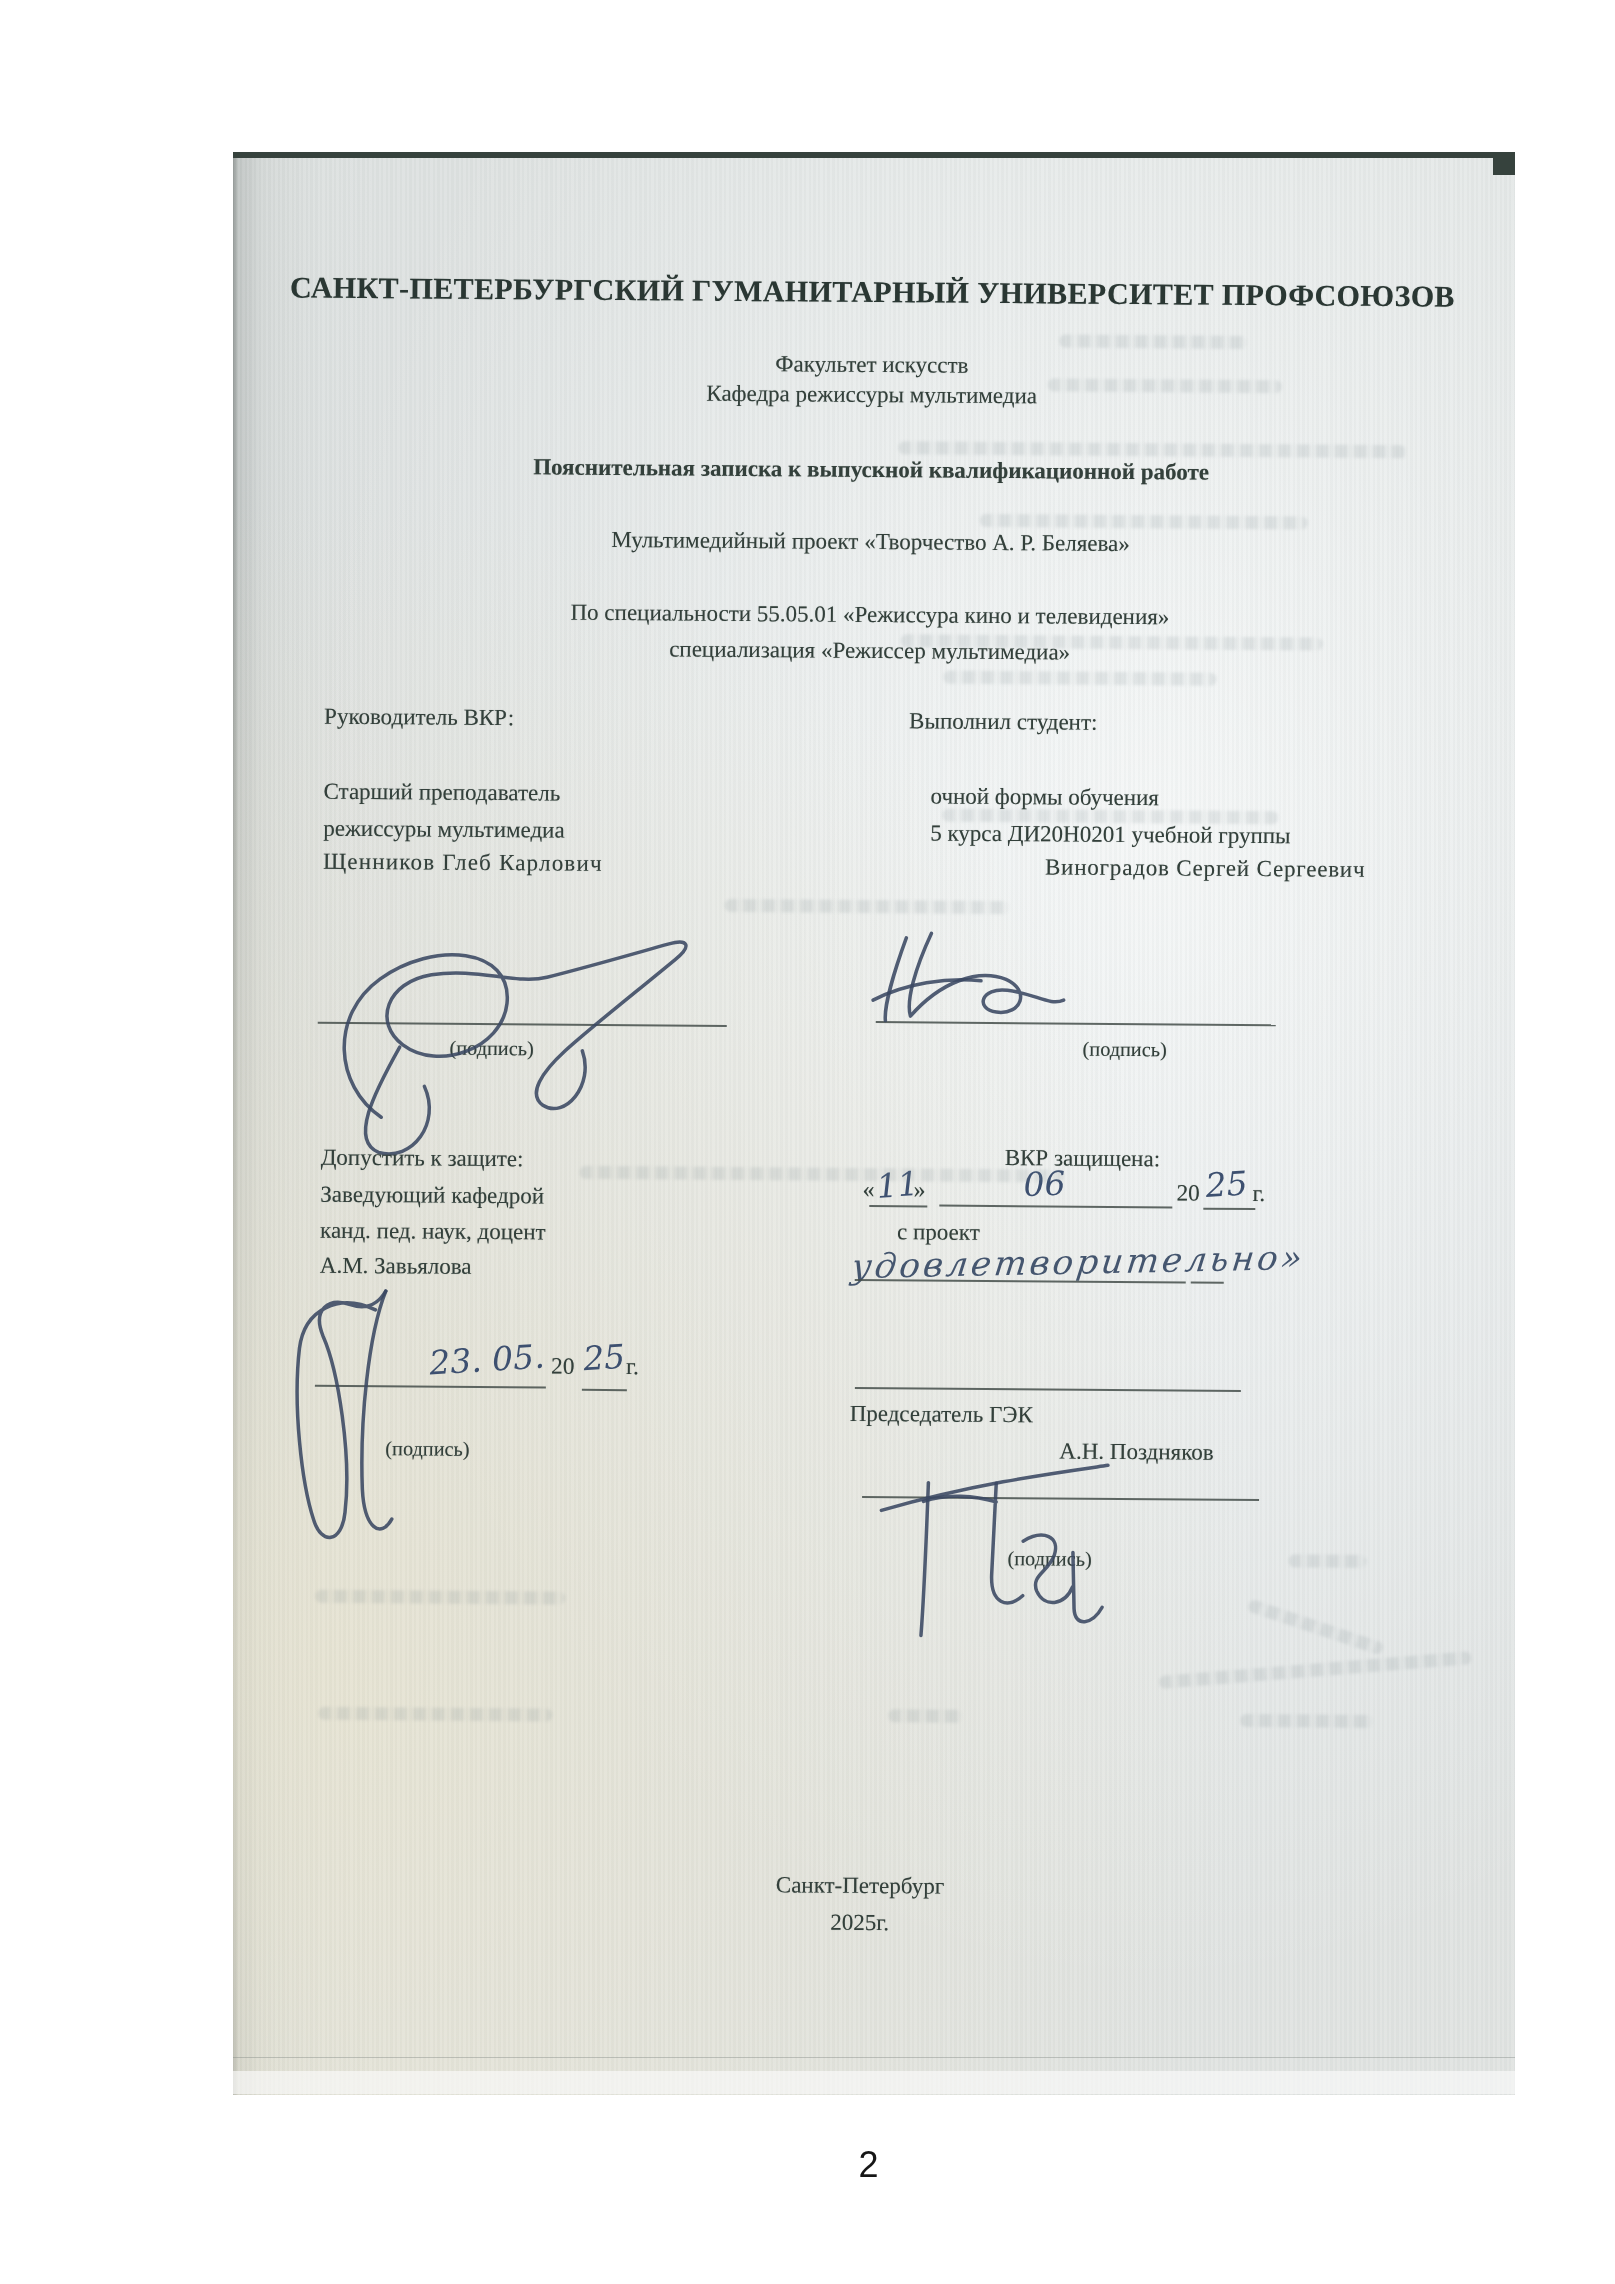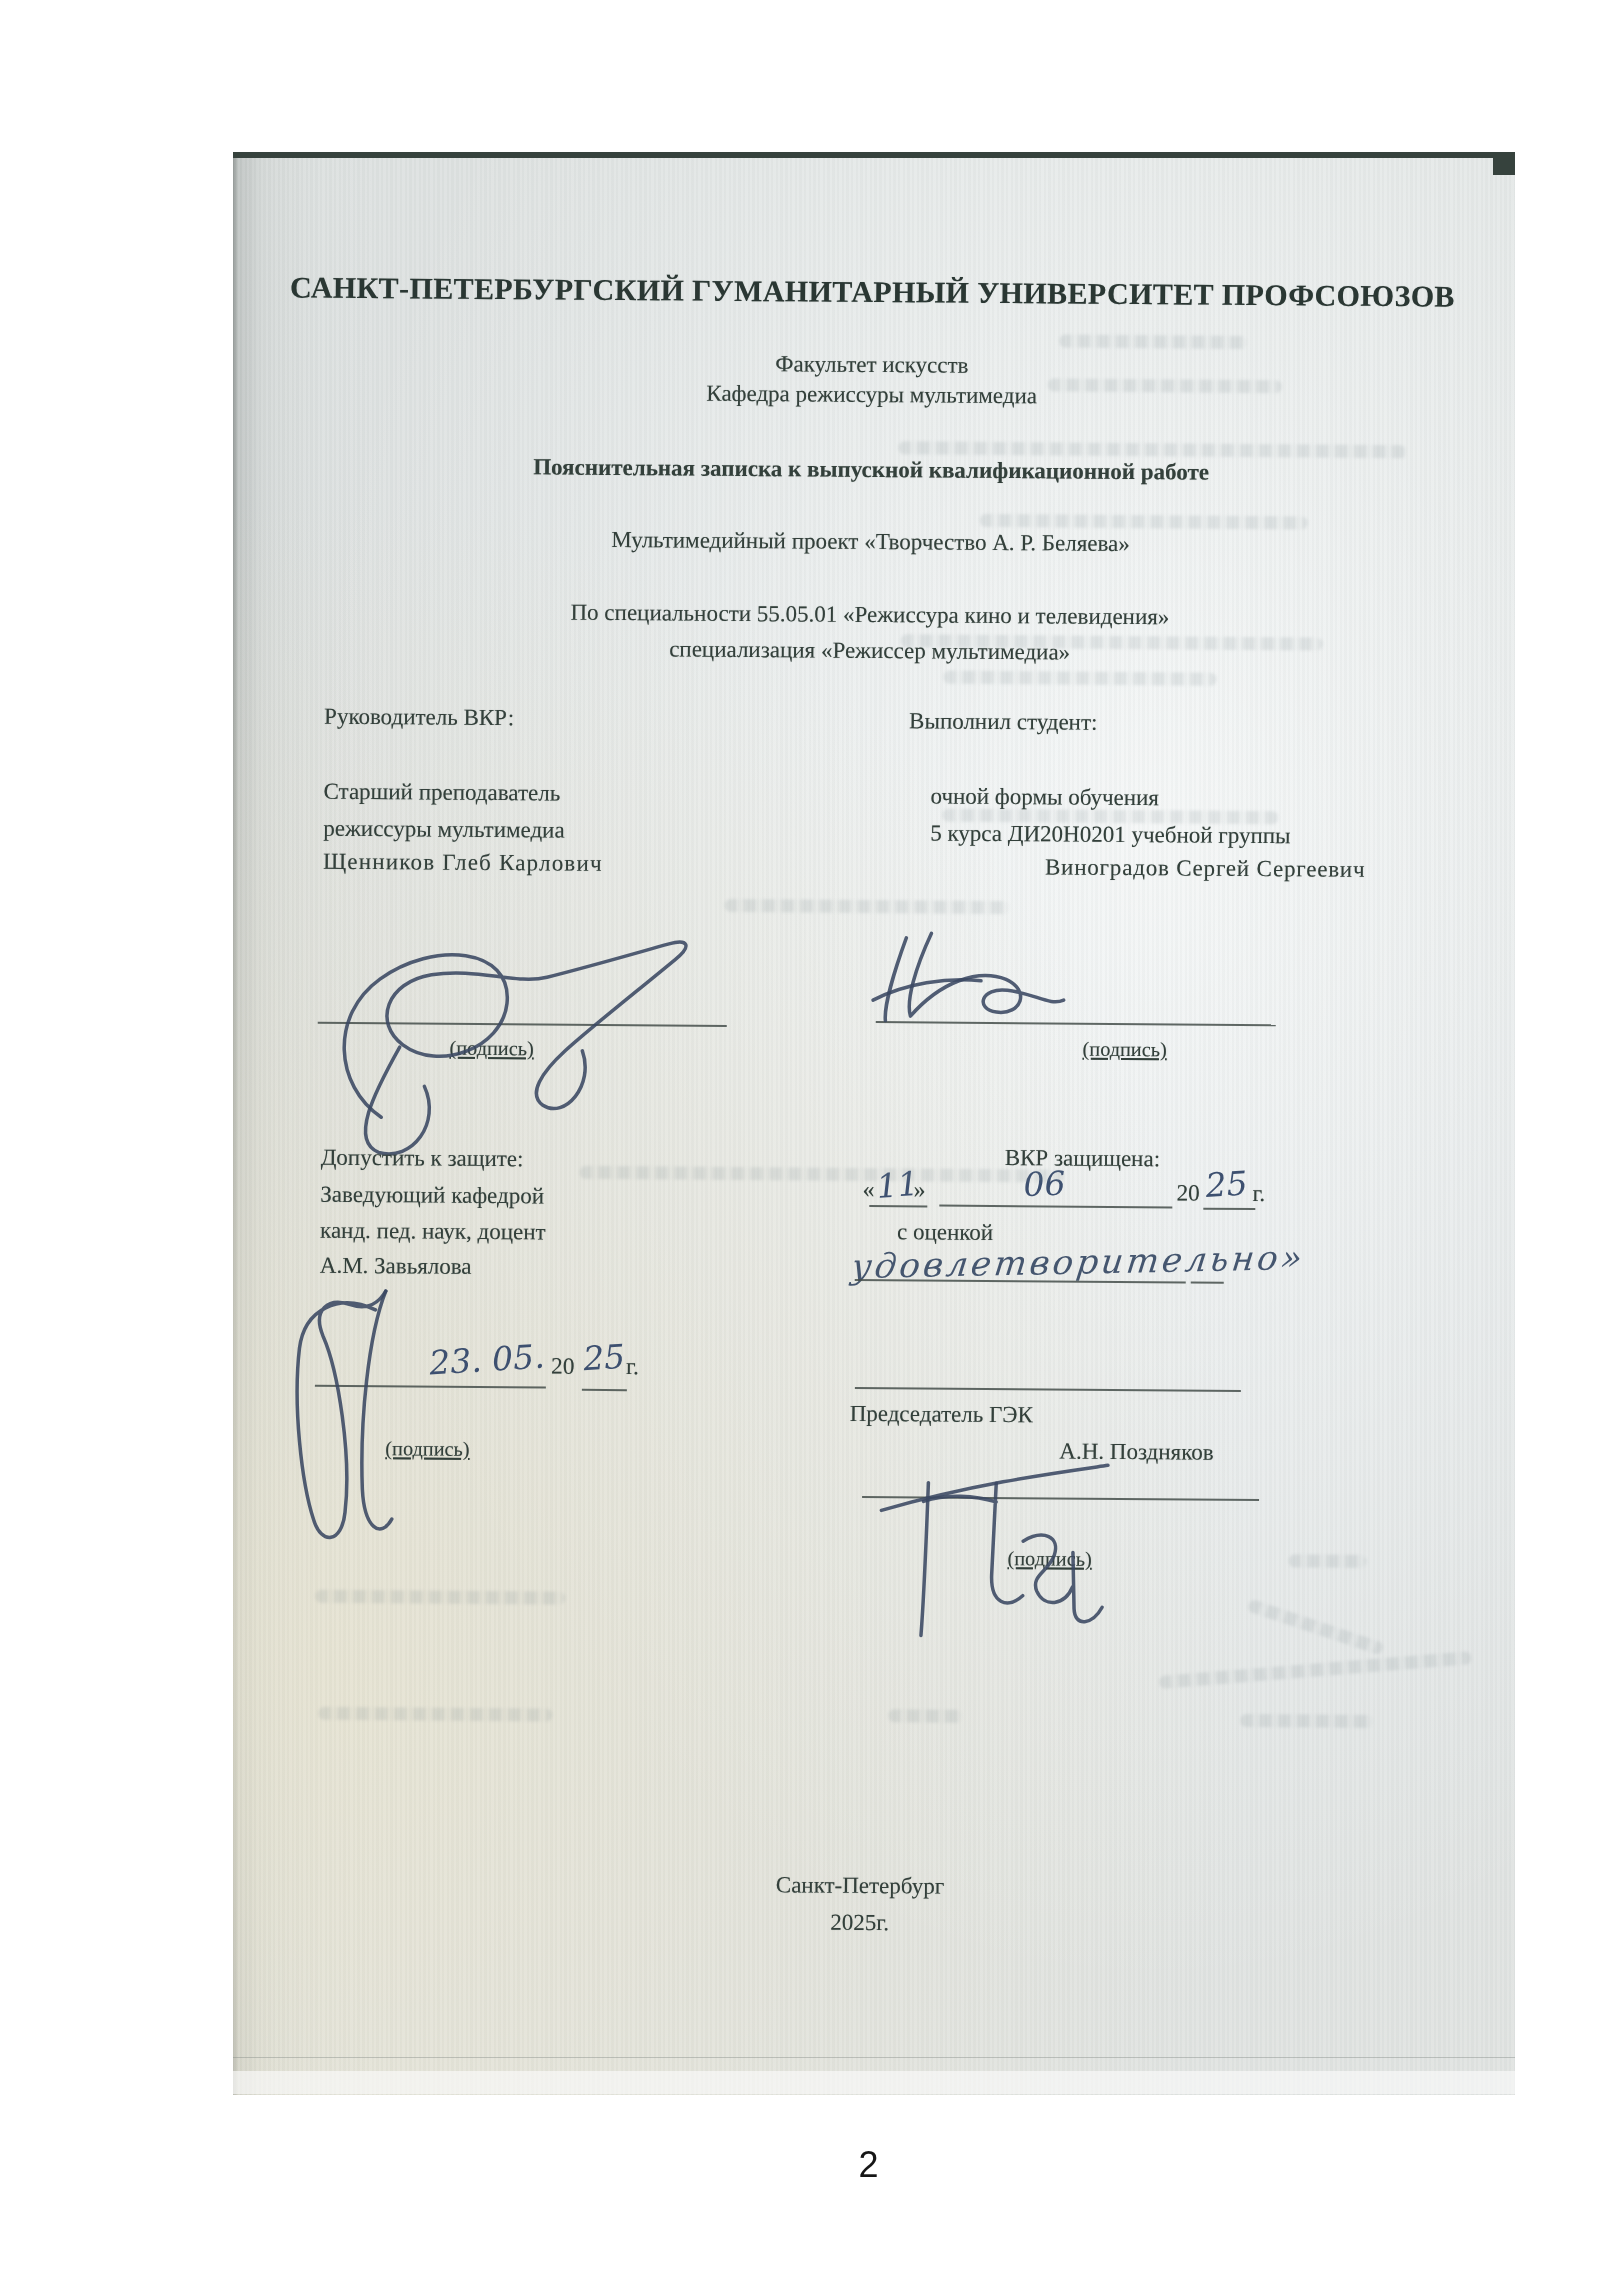--- a/index.html
+++ b/index.html
@@ -25,21 +25,21 @@
   .top-edge{position:absolute;left:0;top:0;width:100%;height:5.5px;background:#36423d;}
   .top-edge-notch{position:absolute;right:0;top:0;width:22px;height:23.4px;background:#36423d;}
   .bottom-line-1{position:absolute;left:0;top:1905px;width:100%;border-top:0.8px solid rgba(125,132,128,0.40);}
   .bottom-strip{position:absolute;left:0;top:1919px;width:100%;height:23.4px;background:rgba(250,251,250,0.65);}
   
   .content{position:absolute;inset:0;transform:rotate(0.45deg);transform-origin:633px 969px;}
   .t{position:absolute;white-space:nowrap;color:#33403b;font-size:23px;text-shadow:0 0 0.8px rgba(62,74,68,0.45);}
   .center{left:0;width:1266px;text-align:center;}
   .bold{font-weight:bold;}
   .title{font-size:30px;font-weight:bold;letter-spacing:0.4px;color:#2a3733;}
-  .cap{font-size:20.3px;text-decoration:underline;}
+  .cap{font-size:20.3px;}
   .rule{position:absolute;border-top:2px solid rgba(68,78,74,0.85);height:0;}
   .hw{font-family:"DejaVu Serif",serif;font-style:italic;color:#3d5070;text-shadow:none;}
   .hw-num{font-size:33px;}
   .hw-grade{font-size:34px;letter-spacing:3.1px;transform:skewX(-8deg) rotate(-1.6deg);color:#45566f;}
   .sig{position:absolute;}
   .sig path{fill:none;stroke:#3a4862;stroke-width:4.5;stroke-linecap:round;stroke-linejoin:round;opacity:0.88;}
   
   .bleed{
     position:absolute;height:13.3px;border-radius:6.3px;
     background:repeating-linear-gradient(90deg, rgba(118,133,138,0.38) 0 11.7px, rgba(118,133,138,0.10) 11.7px 19px);
@@ -108,21 +108,21 @@
     <div class="t" style="left:681px;top:1024px;font-size:24px;">»</div>
     <div class="rule" style="left:637px;top:1053px;width:58px;"></div>
     <div class="rule" style="left:707px;top:1052px;width:233px;"></div>
     <div class="t hw hw-num" style="left:791px;top:1011px;transform:rotate(-3deg);">06</div>
     <div class="t" style="left:944px;top:1025px;font-size:23.4px;">20</div>
     <div class="t hw hw-num" style="left:973px;top:1010px;transform:rotate(-4deg);">25</div>
     <div class="rule" style="left:971px;top:1053px;width:52px;"></div>
     <div class="t" style="left:1020px;top:1025px;font-size:23.4px;">г.</div>
 
     <div class="t" style="left:88px;top:1070px;">канд. пед. наук, доцент</div>
-    <div class="t" style="left:665px;top:1067px;">с оценкой</div>
+    <div class="t" style="left:665px;top:1067px;">с проект</div>
 
     <div class="t" style="left:88px;top:1105px;">А.М. Завьялова</div>
 
     <div class="t hw hw-grade" style="left:621px;top:1088px;"><span>удовлетворительно</span><span>»</span></div>
     <div class="rule" style="left:623px;top:1127px;width:331px;"></div>
     <div class="rule" style="left:959px;top:1127px;width:33px;"></div>
 
     <div class="t hw hw-num" style="left:198px;top:1191px;transform:rotate(-4deg);">23. 05.</div>
     <div class="t" style="left:320px;top:1203px;font-size:23.4px;">20</div>
     <div class="t hw hw-num" style="left:352px;top:1188px;transform:rotate(-4deg);">25</div>

